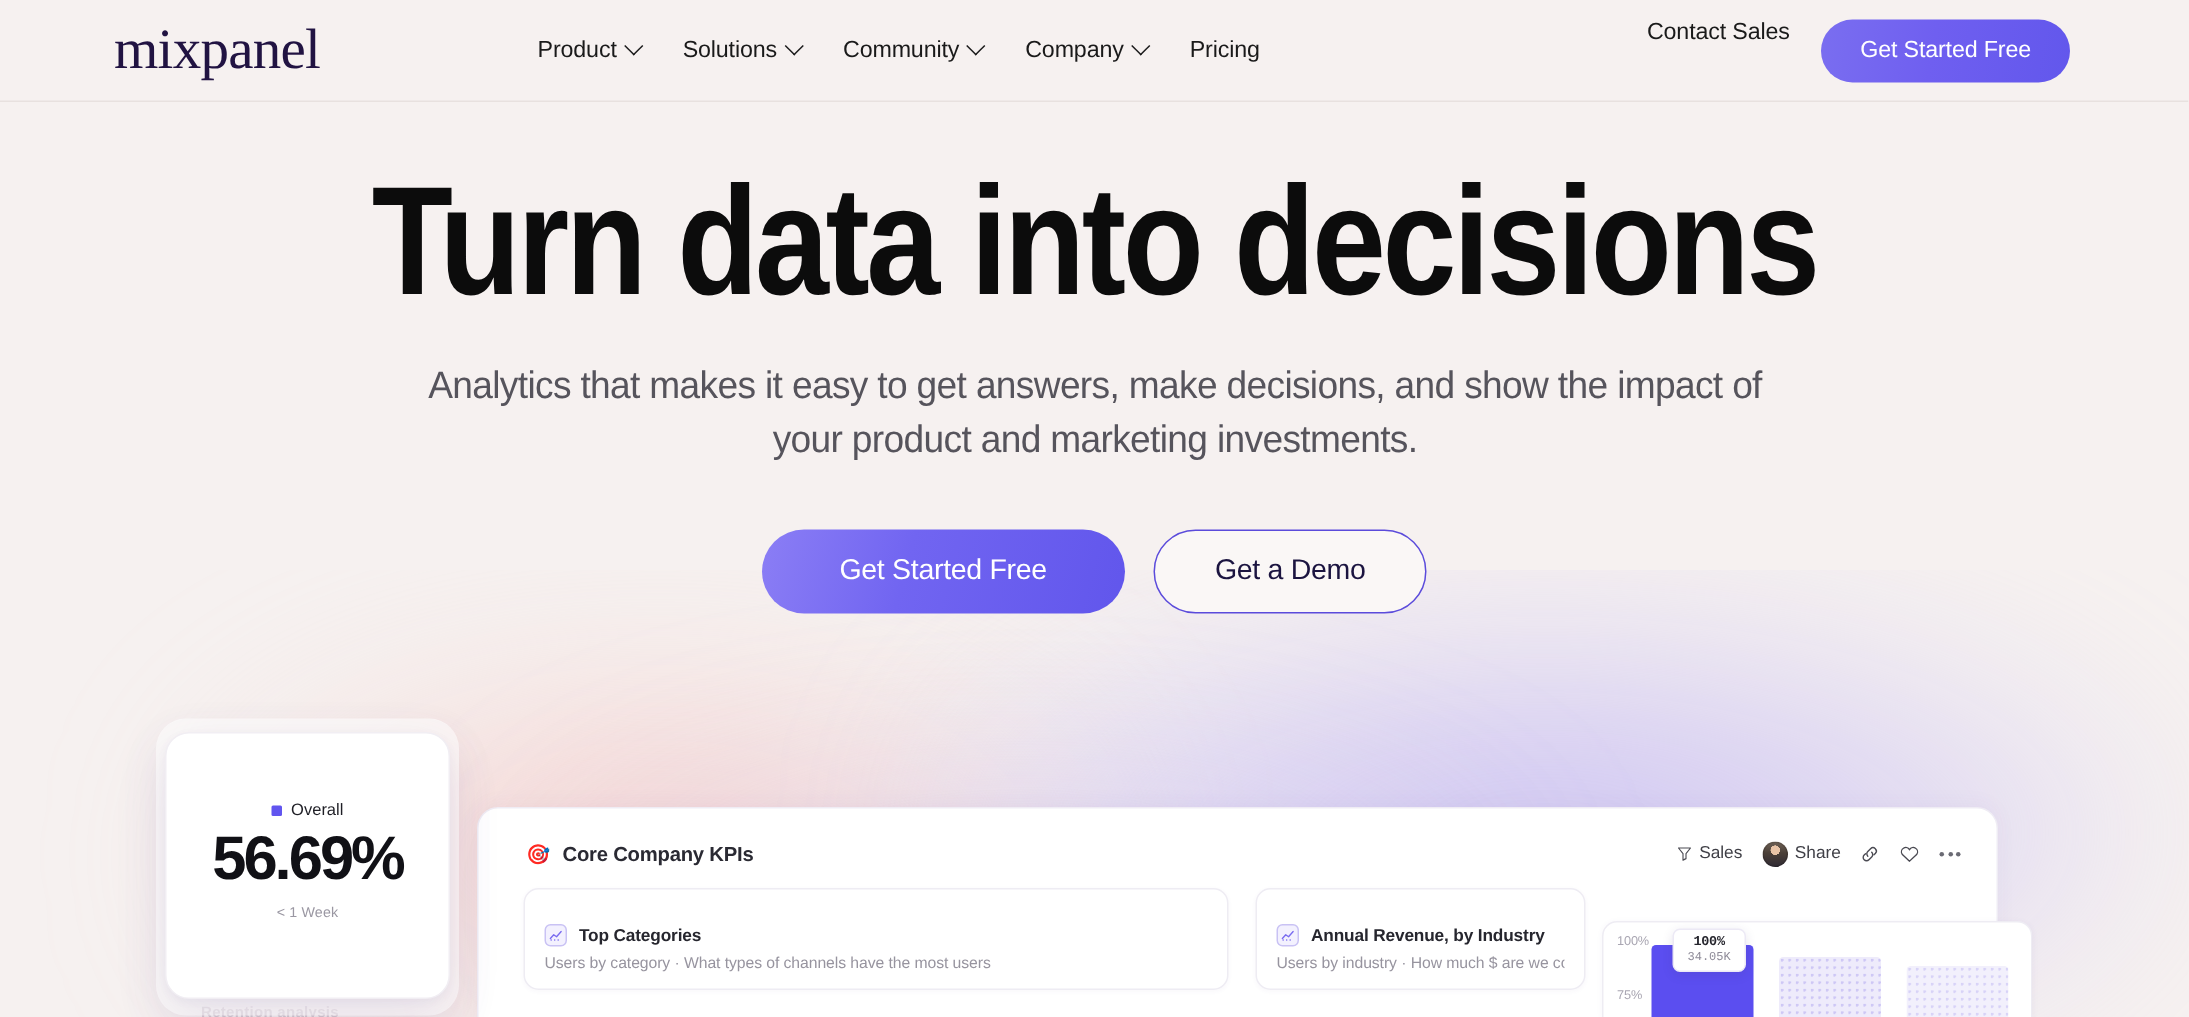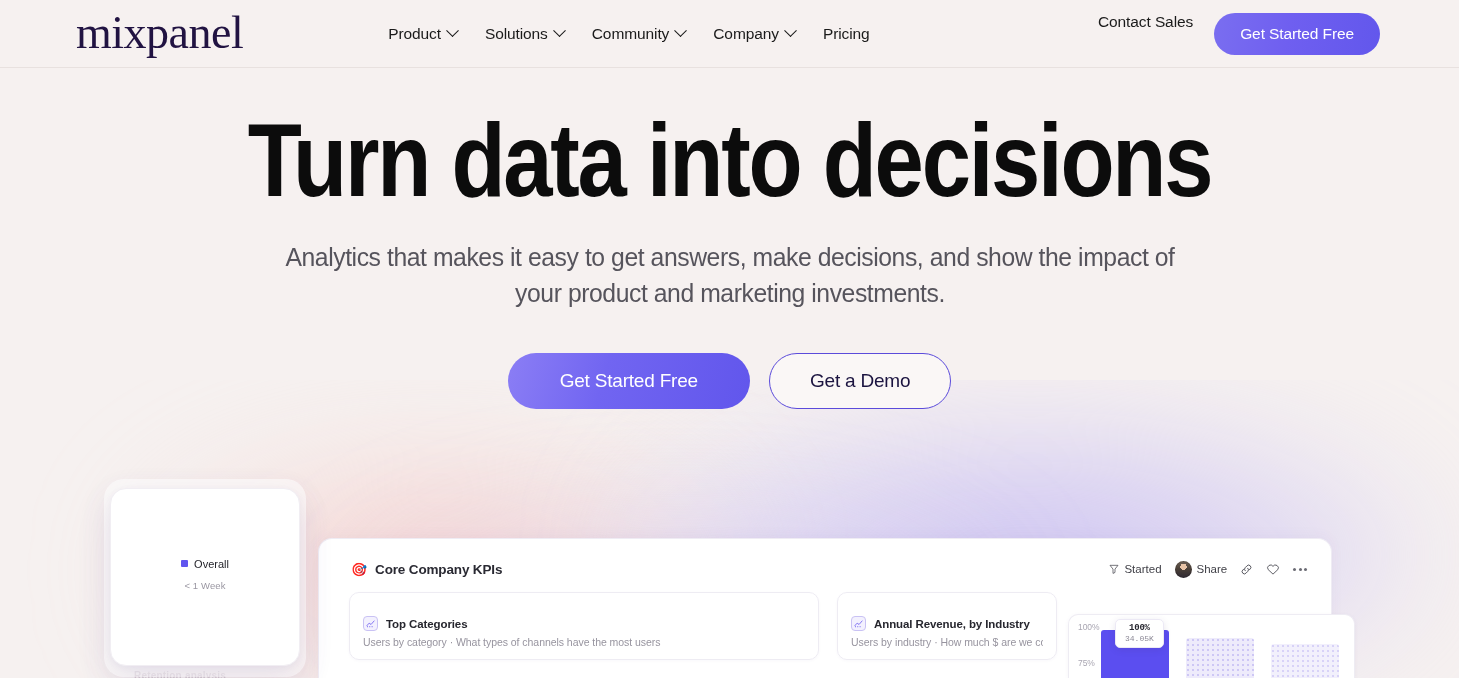--- a/index.html
+++ b/index.html
@@ -25,21 +25,21 @@
     height: 68px;
     display: flex;
     align-items: center;
     padding: 0 79px 0 76px;
     background: #f6f1f0;
     border-bottom: 1px solid #e8e1df;
   }
 
   .logo {
     font-family: "Liberation Serif", serif;
-    font-size: 46px;
+    font-size: 38px;
     line-height: 1;
     font-weight: 400;
     color: #211342;
     letter-spacing: -0.5px;
     cursor: pointer;
     user-select: none;
     margin-top: -2px;
   }
 
   .main-nav {
@@ -504,21 +504,21 @@
     <div class="dash-title">
       <span class="emoji">🎯</span>
       <span>Core Company KPIs</span>
     </div>
 
     <div class="dash-tools">
       <div class="tool">
         <svg class="icon-funnel" viewBox="0 0 12 12">
           <path d="M1.2 1.6h9.6L7.2 6.1v4l-2.4 1.2v-5.2z" fill="none" stroke="#4a4a52" stroke-width="0.9" stroke-linejoin="round"></path>
         </svg>
-        <span>Started</span>
+        <span>Sales</span>
       </div>
 
       <div class="tool">
         <span class="avatar"></span>
         <span>Share</span>
       </div>
 
       <svg class="icon-link" width="13" height="13" viewBox="0 0 14 14">
         <path d="M5.6 8.4a2.4 2.4 0 0 1 0-3.4l2-2a2.4 2.4 0 0 1 3.4 3.4l-1 1" fill="none" stroke="#4a4a52" stroke-width="1" stroke-linecap="round"></path>
         <path d="M8.4 5.6a2.4 2.4 0 0 1 0 3.4l-2 2a2.4 2.4 0 1 1-3.4-3.4l1-1" fill="none" stroke="#4a4a52" stroke-width="1" stroke-linecap="round"></path>
@@ -588,14 +588,15 @@
 </div>
 
 <div class="retention-shadow"></div>
 <div class="ret-caption">Retention analysis</div>
 
 <div class="retention-card">
   <div class="ret-legend">
     <span class="ret-swatch"></span>
     <span>Overall</span>
   </div>
+  <div class="ret-value">56.69%</div>
   <div class="ret-sub">&lt; 1 Week</div>
 </div>
 
 </body></html>

